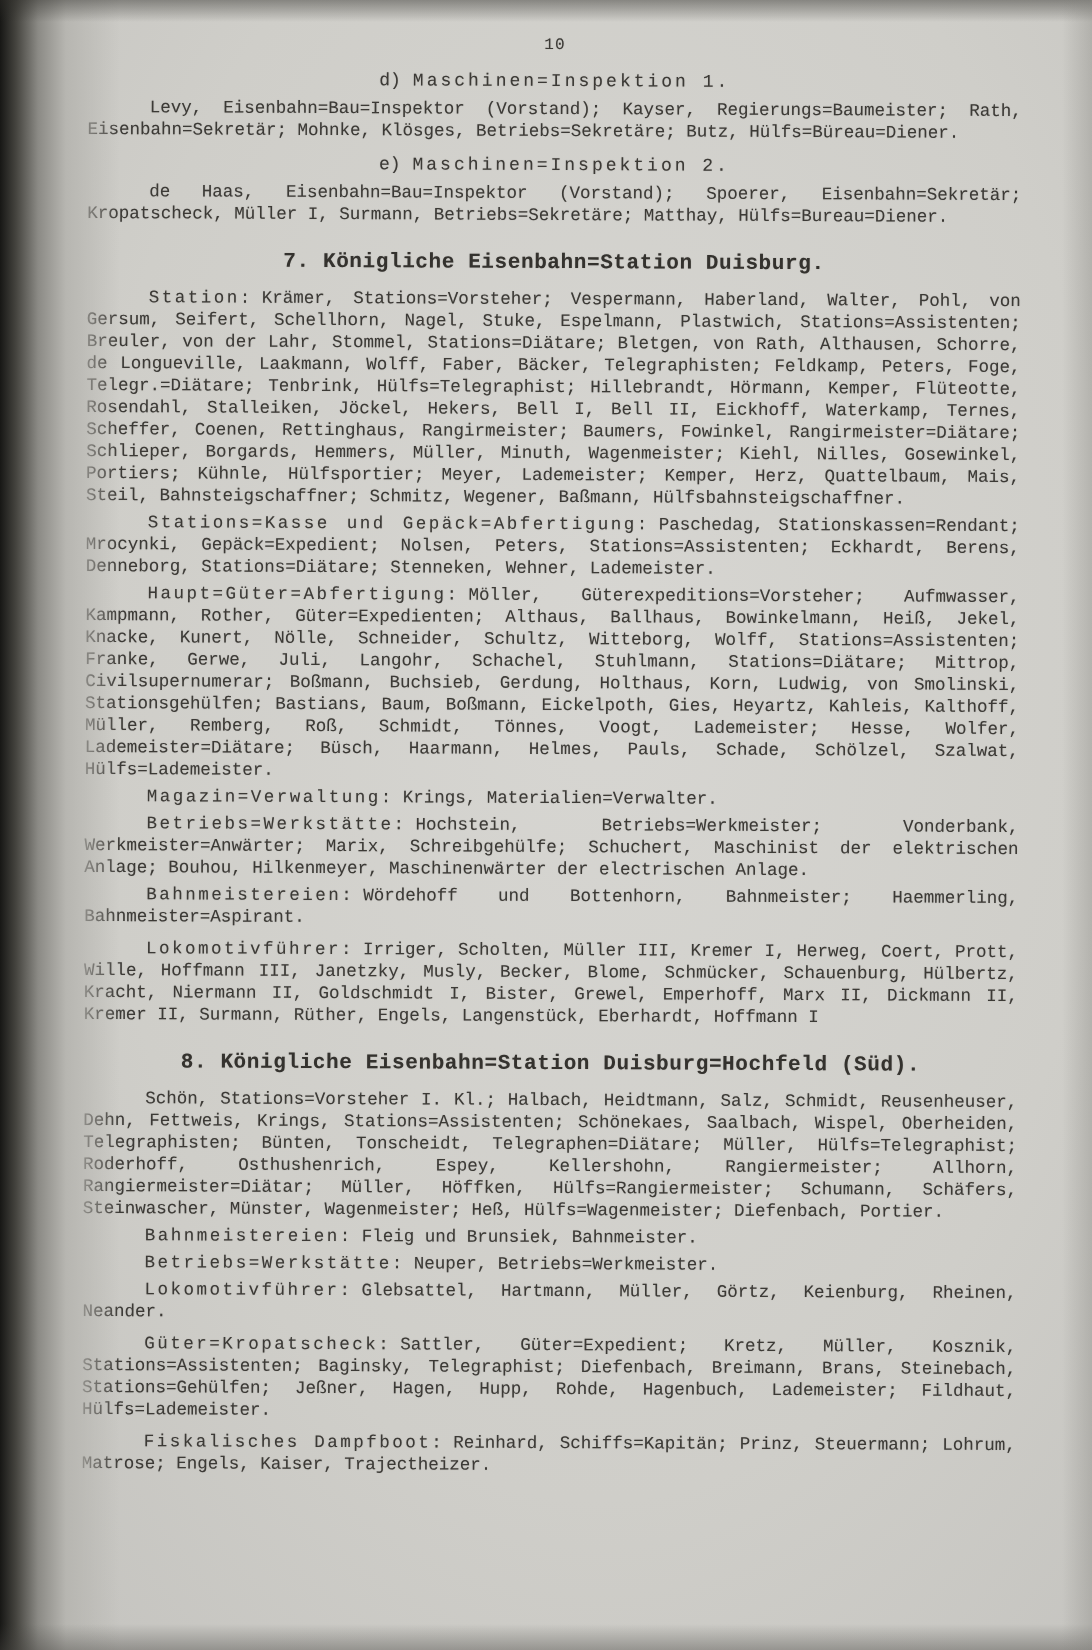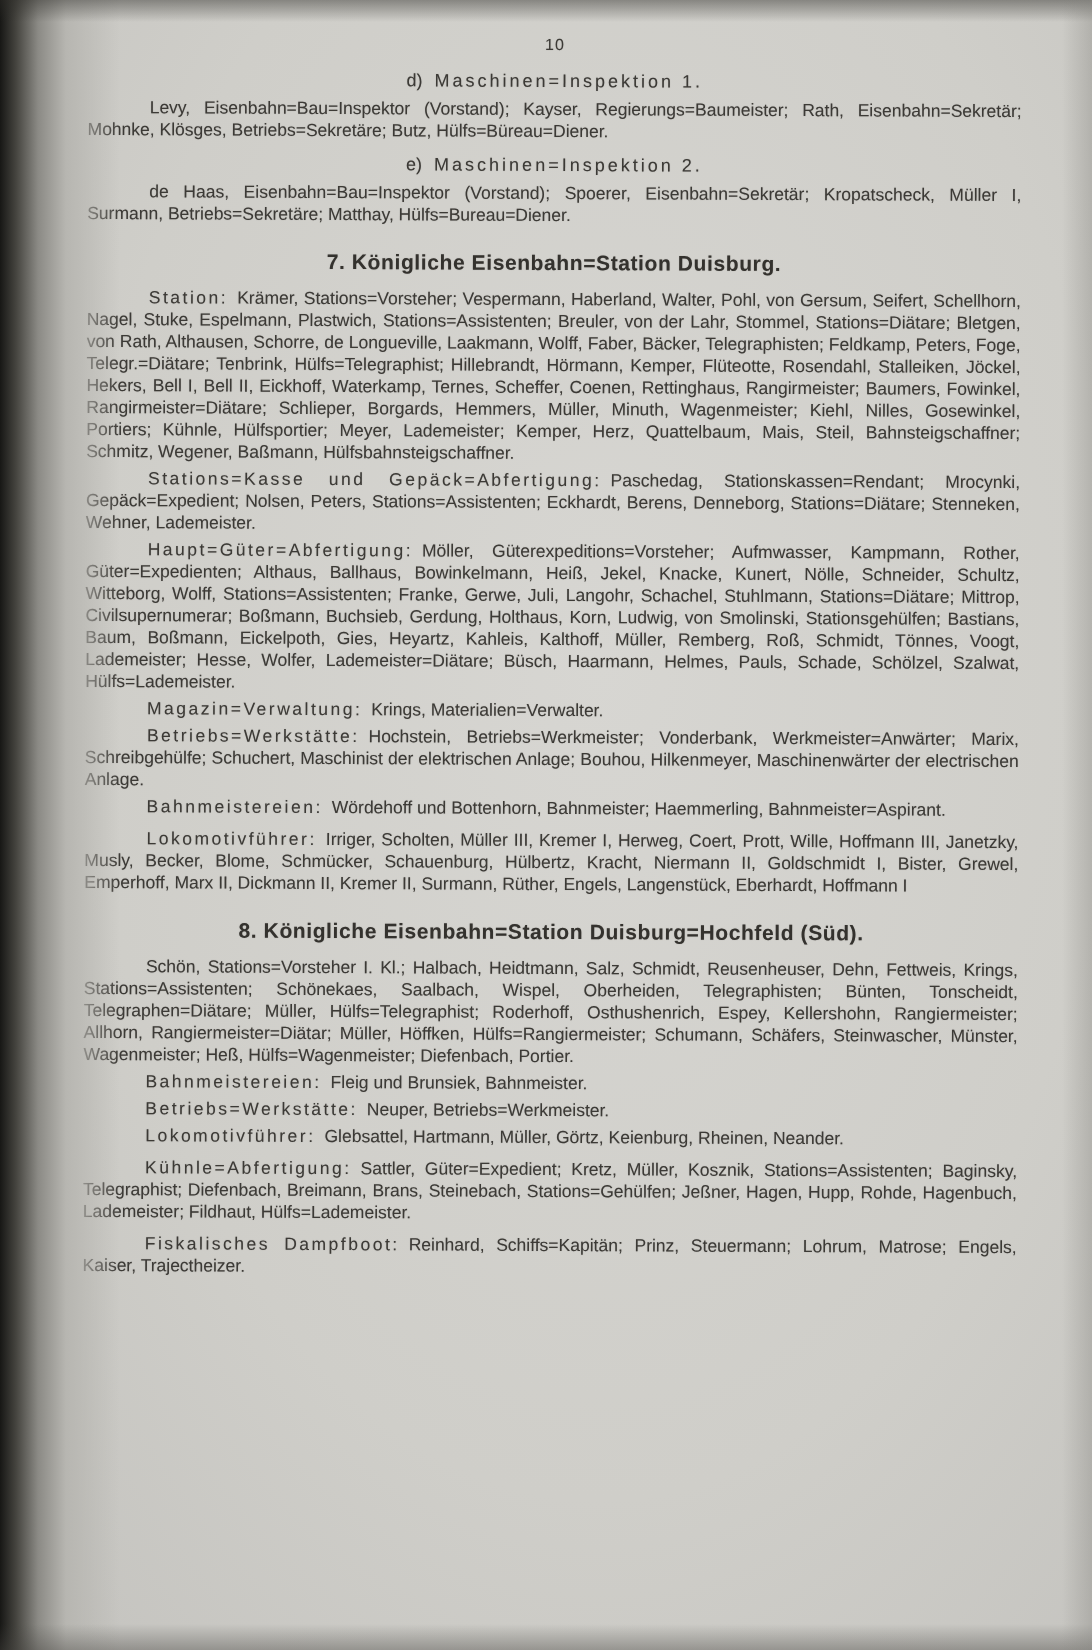--- a/index.html
+++ b/index.html
@@ -7,21 +7,21 @@
     padding: 0;
     background: #b3b2ae;
   }
   .scan {
     position: relative;
     width: 1092px;
     height: 1650px;
     margin: 0 auto;
     overflow: hidden;
     background: radial-gradient(ellipse at 55% 40%, #d7d6d2 0%, #cfcec9 60%, #c3c2be 100%);
-    font-family: Liberation Sans, sans-serif;
+    font-family: Liberation Mono, monospace;
     color: #3c3a36;
   }
   .shadow-left {
     position: absolute; top: 0; bottom: 0; left: 0; width: 120px;
     background: linear-gradient(90deg, #171715 0px, #45443f 16px, #8b8a85 38px, #b7b6b1 66px, rgba(210,209,205,0) 120px);
     pointer-events: none;
   }
   .shadow-top {
     position: absolute; top: 0; left: 0; right: 0; height: 22px;
     background: linear-gradient(180deg, rgba(45,44,40,0.45), rgba(45,44,40,0));
@@ -144,21 +144,21 @@
 
     <div class="para">
       <span class="label">Betriebs=Werkstätte:</span><span>Neuper, Betriebs=Werkmeister.</span>
     </div>
 
     <div class="para">
       <span class="label">Lokomotivführer:</span><span>Glebsattel, Hartmann, Müller, Görtz, Keienburg, Rheinen, Neander.</span>
     </div>
 
     <div class="para gap">
-      <span class="label">Kühnle=Abfertigung:</span><span>Sattler, Güter=Expedient; Kretz, Müller, Kosznik, Stations=Assistenten; Baginsky, Telegraphist; Diefenbach, Breimann, Brans, Steinebach, Stations=Gehülfen; Jeßner, Hagen, Hupp, Rohde, Hagenbuch, Lademeister; Fildhaut, Hülfs=Lademeister.</span>
+      <span class="label">Güter=Kropatscheck:</span><span>Sattler, Güter=Expedient; Kretz, Müller, Kosznik, Stations=Assistenten; Baginsky, Telegraphist; Diefenbach, Breimann, Brans, Steinebach, Stations=Gehülfen; Jeßner, Hagen, Hupp, Rohde, Hagenbuch, Lademeister; Fildhaut, Hülfs=Lademeister.</span>
     </div>
 
     <div class="para gap">
       <span class="label">Fiskalisches Dampfboot:</span><span>Reinhard, Schiffs=Kapitän; Prinz, Steuermann; Lohrum, Matrose; Engels, Kaiser, Trajectheizer.</span>
     </div>
 
   </div>
 
   <div class="shadow-left"></div>
   <div class="shadow-top"></div>

